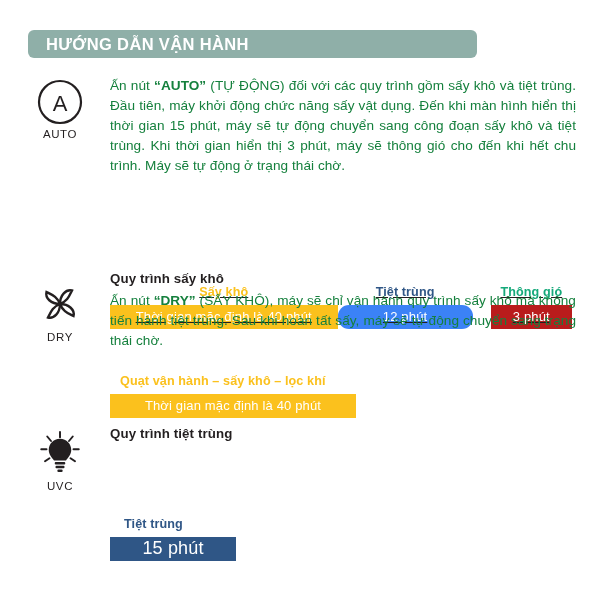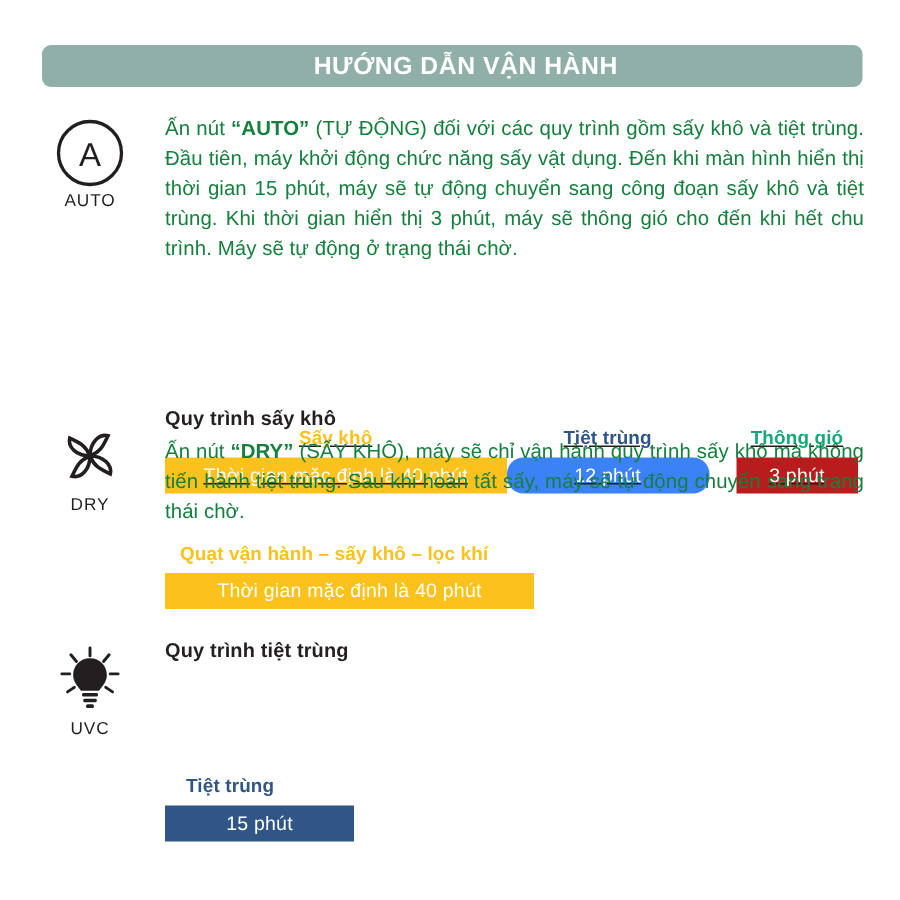--- a/index.html
+++ b/index.html
@@ -14,29 +14,28 @@
     color: #231f20;
     overflow: hidden;
     position: relative;
   }
 
   
   .header-bar {
     position: absolute;
     left: 28px;
     top: 30px;
-    width: 547px;
+    width: 449px;
     height: 28px;
     background: #8fafa8;
     border-radius: 6px;
     display: flex;
     align-items: center;
     box-sizing: border-box;
     padding-left: 18px;
-    justify-content: center;
   }
   .header-title {
     color: #ffffff;
     font-size: 16.5px;
     font-weight: 700;
     letter-spacing: 0.35px;
     line-height: 1;
   }
 
   
@@ -142,20 +141,21 @@
   
   .tl-dry { top: 92px; left: 110px; position: absolute; }
   .dry-label {
     font-size: 12.6px;
     font-weight: 700;
     color: #fbc11d;
     padding-bottom: 6px;
     padding-left: 10px;
     line-height: 1;
     letter-spacing: 0.1px;
+    margin-top: 12px;
   }
   .dry-bar {
     width: 246px;
     height: 24px;
     background: #fbc11d;
     display: flex;
     align-items: center;
     justify-content: center;
     color: #ffffff;
     font-size: 13px;
@@ -174,21 +174,21 @@
     letter-spacing: 0.1px;
   }
   .uvc-bar {
     width: 126px;
     height: 24px;
     background: #2f5686;
     display: flex;
     align-items: center;
     justify-content: center;
     color: #ffffff;
-    font-size: 13px;
+    font-size: 18px;
     letter-spacing: 0.15px;
   }
 </style>
 </head>
 <body>
 
 <div class="header-bar">
   <span class="header-title">HƯỚNG DẪN VẬN HÀNH</span>
 </div>
 

